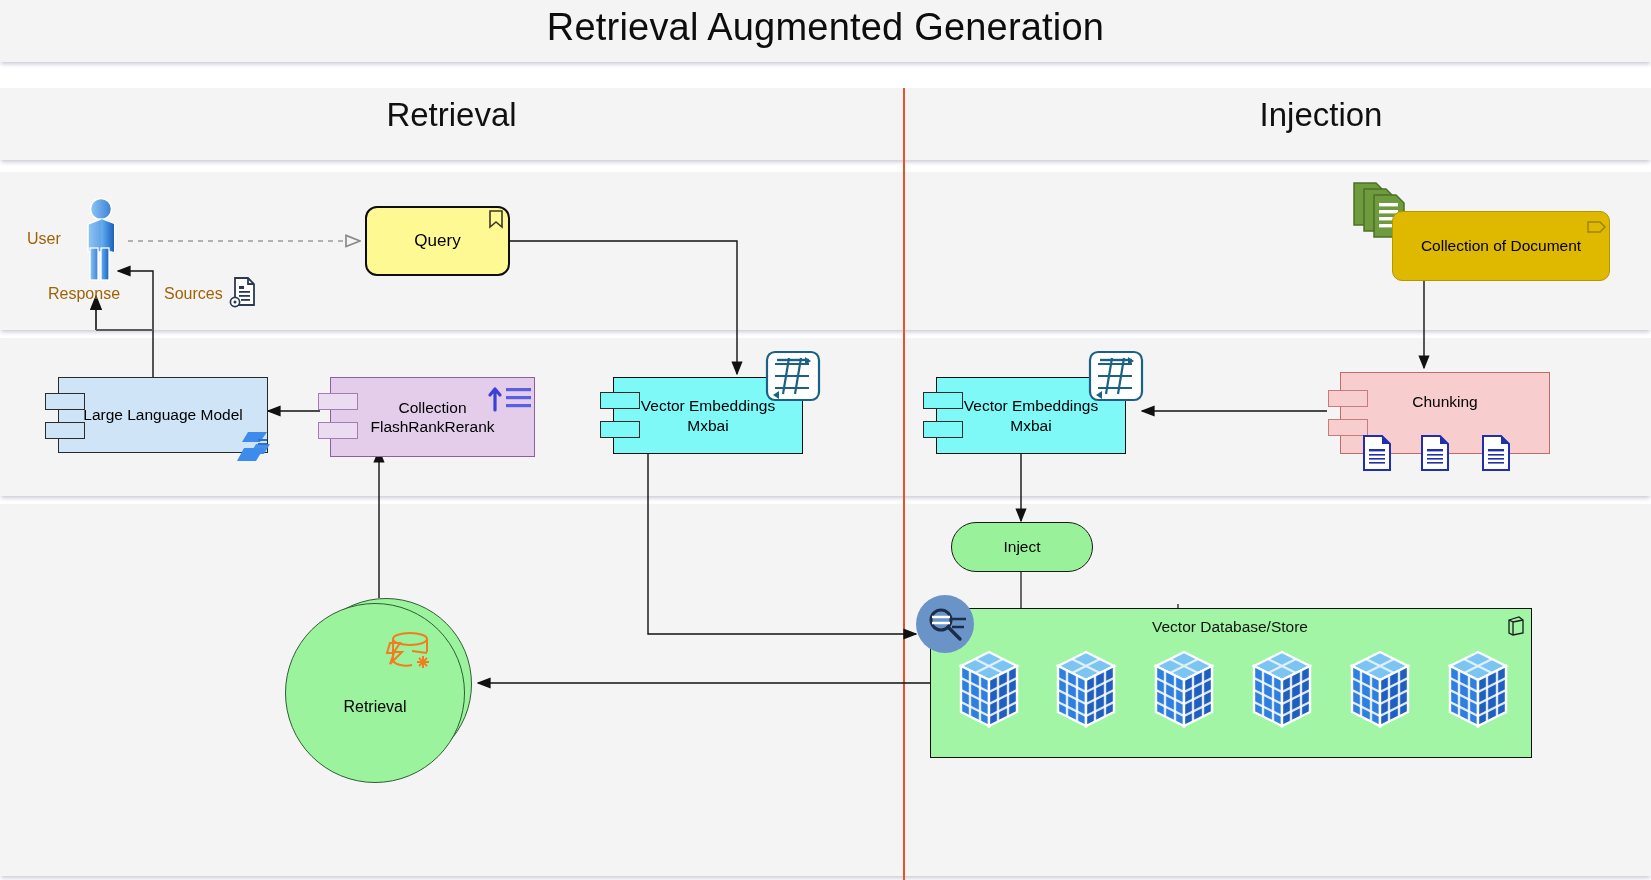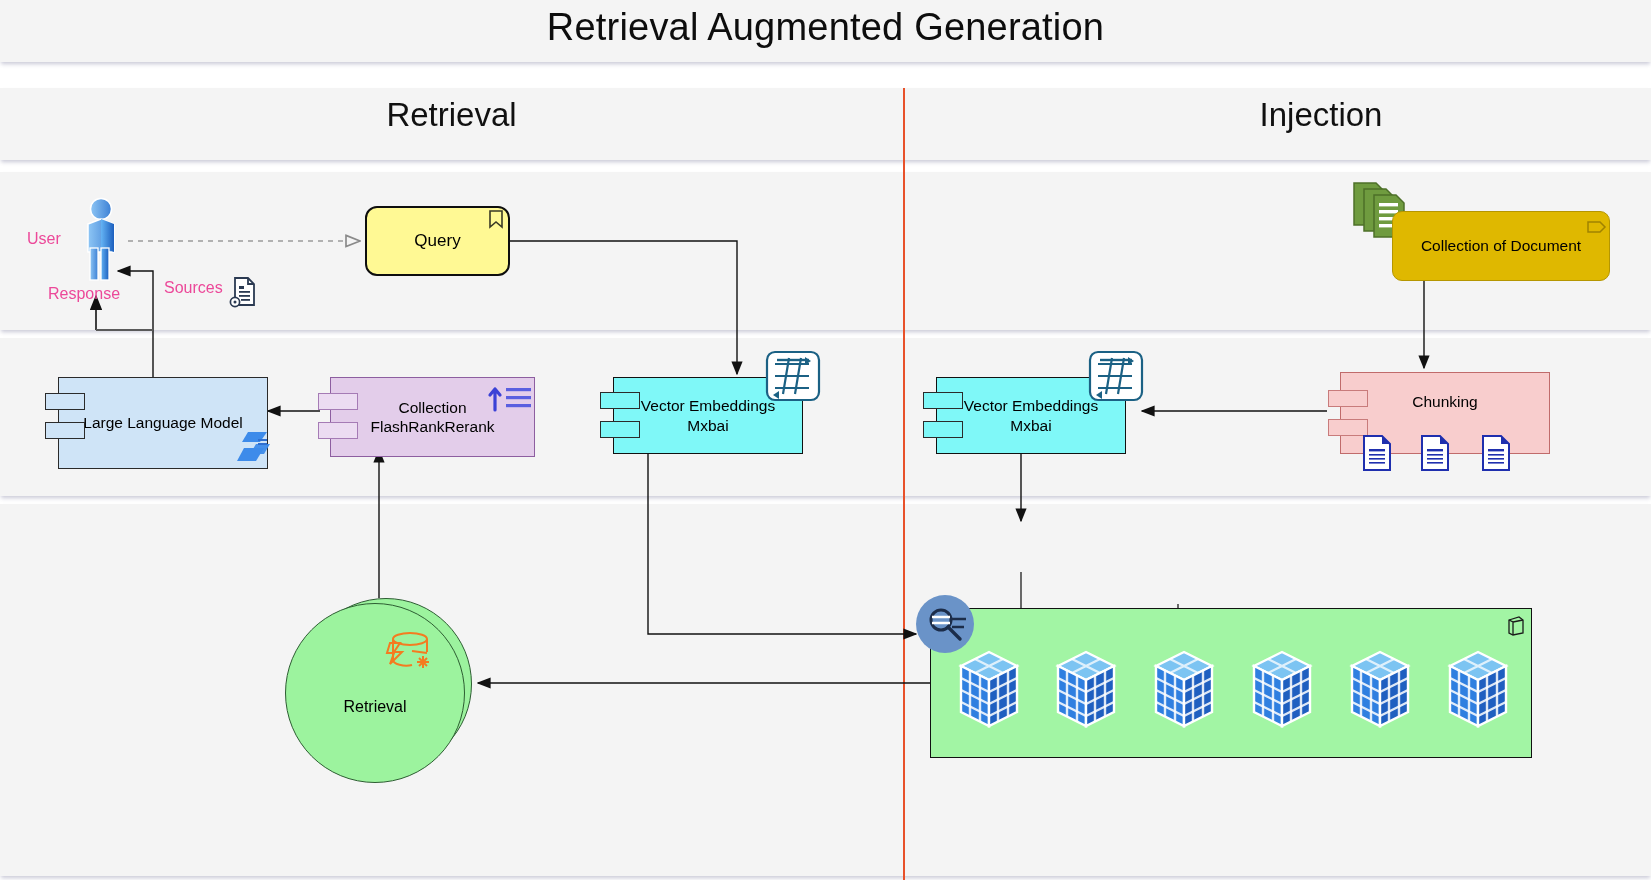--- a/index.html
+++ b/index.html
@@ -41,21 +41,21 @@
   .port.cyan{background:#7ff8f8;}
   .port.pink{background:#f8cdcd;border-color:#c87b7b;}
 
   .rounded-yellow{background:#fff994;border:2px solid #0e0e0e;border-radius:12px;}
   .rounded-gold{background:#dfb800;border:1.6px solid #b59600;border-radius:10px;}
   .pill-green{background:#99f29a;border:1.4px solid #1a1a1a;border-radius:26px;}
   .rect-green{background:#a2f5a4;border:1.5px solid #111;}
   .circle-green{background:#9cf39e;border:1.3px solid #2d5d32;border-radius:50%;}
 
   svg.ov{position:absolute;left:0;top:0;width:1651px;height:880px;overflow:visible;pointer-events:none;}
-  .lbl{position:absolute;font-size:16px;color:#ec4899;}
+  .lbl{position:absolute;font-size:16px;color:#a16207;}
   .icon{position:absolute;}
   .vdb-title{position:absolute;top:618px;left:930px;width:600px;text-align:center;font-size:15.5px;color:#111;}
 </style>
 </head>
 <body>
 
 <div id="stage">
 
   <div class="band b-title"></div>
   <div class="band b-phase"></div>
@@ -134,21 +134,21 @@
       <circle cx="19" cy="13" r="10.5" fill="url(#ug1)" stroke="#fff" stroke-width="1.5"></circle>
       <path d="M6,28 L19,23 L32,28 L32,56 L6,56 z" fill="url(#ug1)" stroke="#fff" stroke-width="1.5"></path>
       <path d="M19,23 L32,28 L32,56 L19,51 z" fill="url(#ug2)"></path>
       <rect x="8" y="52" width="8" height="32" fill="url(#ug1)" stroke="#fff" stroke-width="1.3"></rect>
       <rect x="19" y="52" width="8" height="32" fill="url(#ug2)" stroke="#fff" stroke-width="1.3"></rect>
     </svg>
   </div>
   <div class="lbl" style="left:27px;top:230px;">User</div>
   <div class="lbl" style="left:20px;top:285px;margin-left:28px;">Response</div>
 
-  <div class="lbl" style="left:164px;top:279px;">Sources</div>
+  <div class="lbl" style="left:164px;top:285px;">Sources</div>
   <div class="icon" style="left:226px;top:275px;">
     <svg width="32" height="34" viewBox="0 0 32 34">
       <path d="M9,3 L22,3 L28,9 L28,30 L9,30 z" fill="#fff" stroke="#2b3a52" stroke-width="1.8"></path>
       <path d="M22,3 L22,9 L28,9" fill="none" stroke="#2b3a52" stroke-width="1.8"></path>
       <rect x="13" y="11" width="5" height="3" fill="#2b3a52"></rect>
       <rect x="13" y="16" width="11" height="1.8" fill="#2b3a52"></rect>
       <rect x="13" y="20" width="11" height="1.8" fill="#2b3a52"></rect>
       <rect x="15" y="24" width="9" height="1.8" fill="#2b3a52"></rect>
       <circle cx="9" cy="27" r="4.6" fill="#fff" stroke="#2b3a52" stroke-width="1.7"></circle>
       <circle cx="9" cy="27" r="1.5" fill="#2b3a52"></circle>
@@ -157,21 +157,21 @@
 
   <div class="node rounded-yellow" style="left:365px;top:206px;width:145px;height:70px;font-size:17px;">
     <span>Query</span>
   </div>
   <div class="icon" style="left:487px;top:209px;">
     <svg width="18" height="22" viewBox="0 0 18 22">
       <path d="M3,2 L15,2 L15,18 L9,13 L3,18 z" fill="none" stroke="#3a3a25" stroke-width="1.6"></path>
     </svg>
   </div>
 
-  <div class="node comp comp-blue" style="left:58px;top:377px;width:210px;height:92px;">
+  <div class="node comp comp-blue" style="left:58px;top:377px;width:210px;height:76px;">
     <span>Large Language Model</span>
   </div>
   <div class="port blue" style="left:45px;top:393px;"></div>
   <div class="port blue" style="left:45px;top:422px;"></div>
   <div class="icon" style="left:234px;top:430px;">
     <svg width="44" height="34" viewBox="0 0 44 34">
       <path d="M14,2 L33,2 L26,12 L8,12 z" fill="#3d8bea"></path>
       <path d="M22,14 L36,14 L30,24 L16,24 z" fill="#3d8bea" opacity=".95"></path>
       <rect x="24" y="9" width="9" height="2" fill="#2f6fd0"></rect>
       <rect x="24" y="13" width="9" height="2" fill="#2f6fd0"></rect>
@@ -304,22 +304,26 @@
       <path d="M20,2 L20,10 L28,10 z" fill="#1f2fae"></path>
       <g fill="#1f2fae">
           <rect x="7" y="15" width="16" height="2.4"></rect>
           <rect x="7" y="20" width="16" height="1.6"></rect>
       <rect x="7" y="24" width="16" height="1.6"></rect>
           <rect x="7" y="28" width="16" height="1.6"></rect>
         </g>
     </svg>
   </div>
 
+  <div class="node pill-green" style="left:951px;top:522px;width:142px;height:50px;font-size:15.5px;">
+    <span>Inject</span>
+  </div>
 
   <div class="rect-green" style="position:absolute;left:930px;top:608px;width:600px;height:148px;"></div>
+  <div class="vdb-title">Vector Database/Store</div>
   <div class="icon" style="left:1506px;top:615px;">
     <svg width="20" height="22" viewBox="0 0 20 22">
       <path d="M3,5 L13,2 L17,5 L17,18 L7,20 L3,18 z" fill="none" stroke="#1a1a1a" stroke-width="1.3"></path>
       <path d="M3,5 L7,7 L7,20 M7,7 L17,5" fill="none" stroke="#1a1a1a" stroke-width="1.3"></path>
     </svg>
   </div>
 
   <div class="icon" style="left:955px;top:648px;">
     <svg width="68" height="82" viewBox="0 0 68 82">
       <g stroke="#ffffff" stroke-width="2.4">

